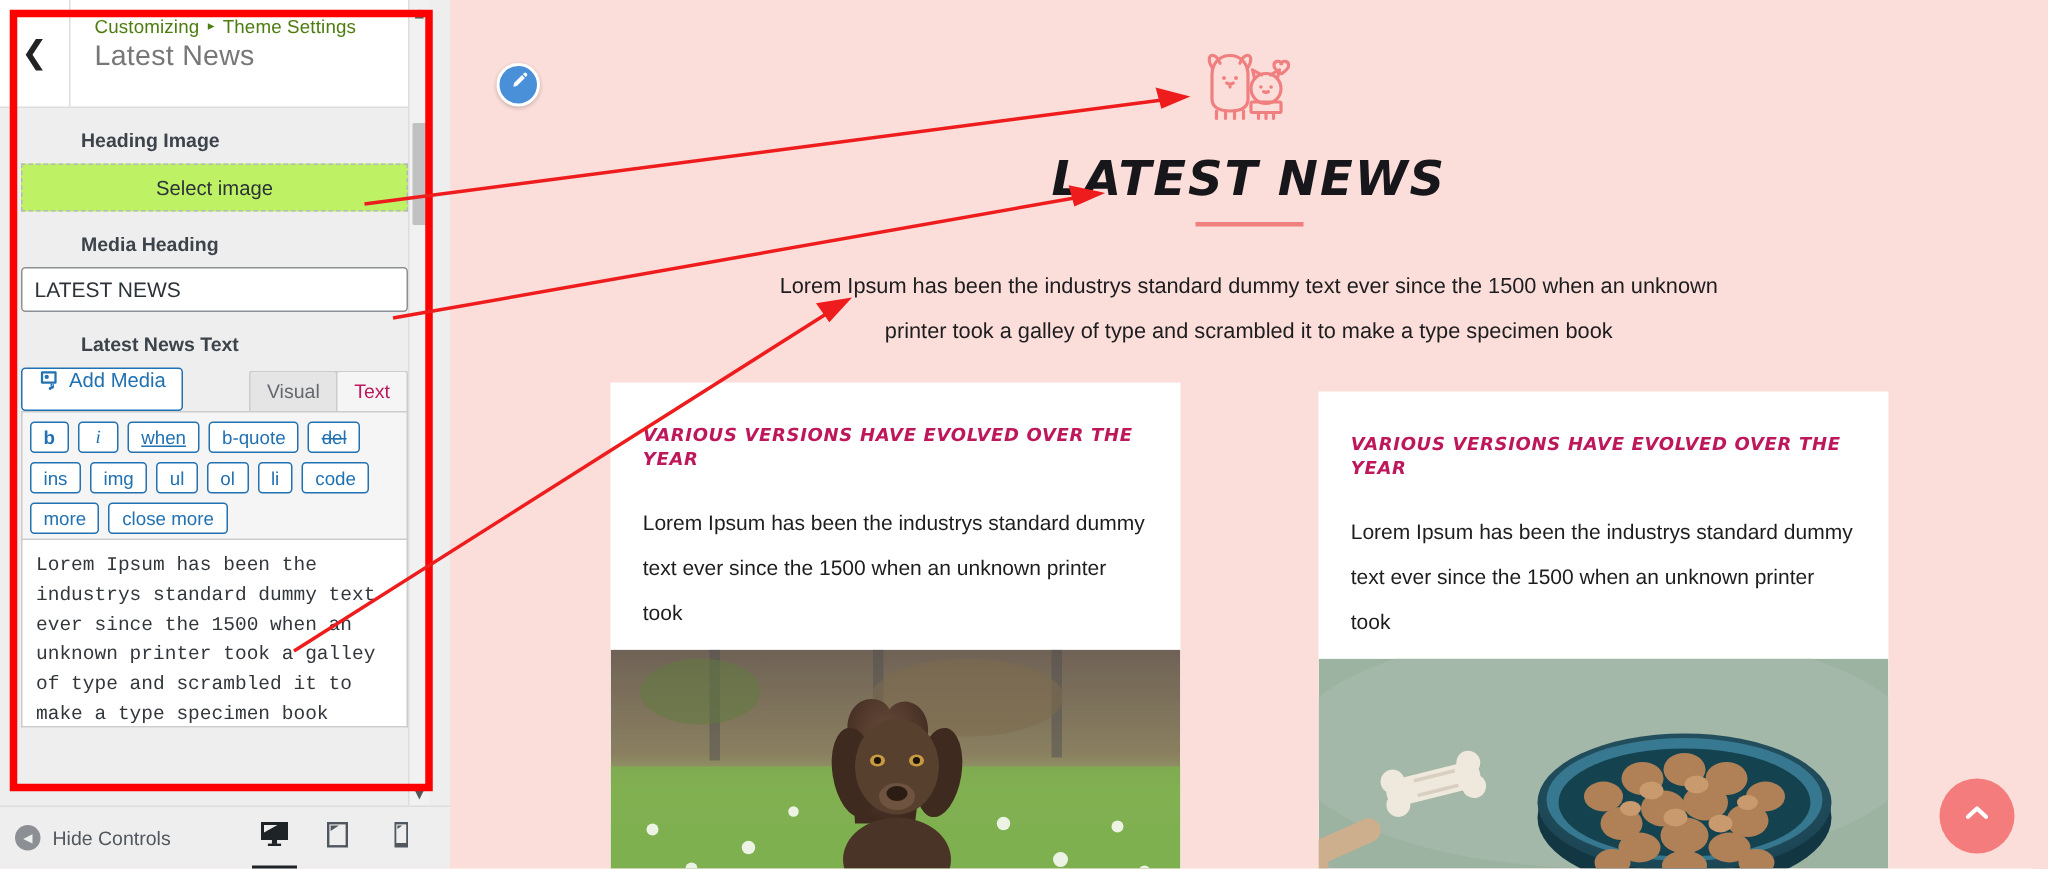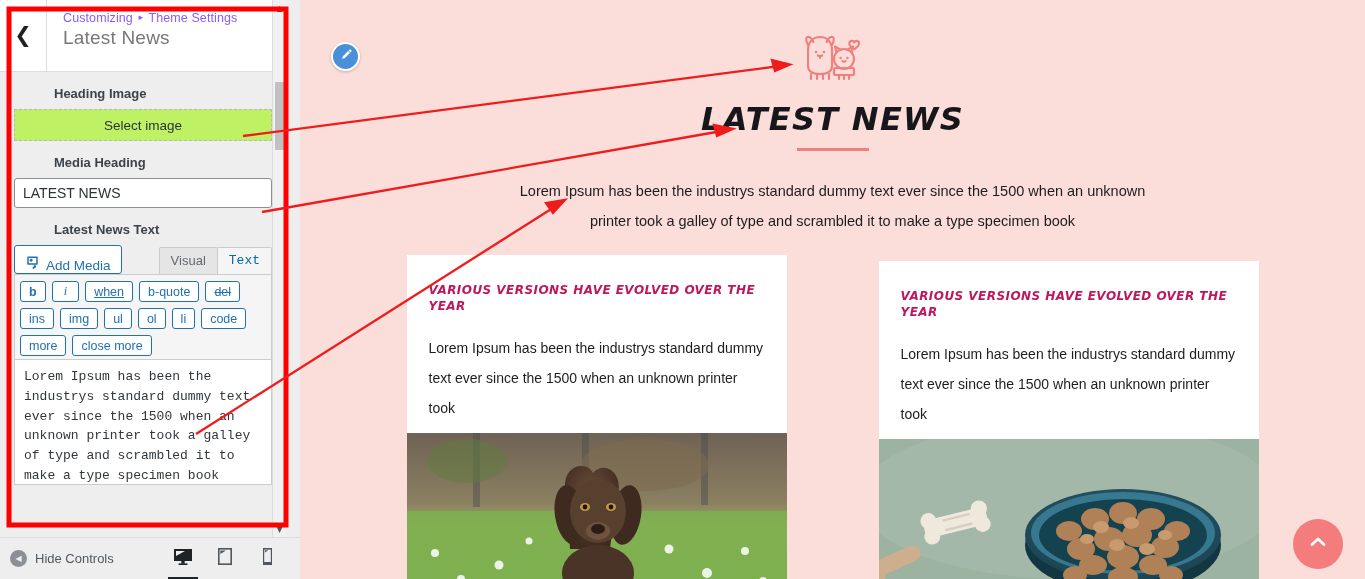--- a/index.html
+++ b/index.html
@@ -26,21 +26,21 @@
   .cz-header {
     height:72px; background:#fff; display:flex; align-items:stretch;
     border-bottom:1px solid #ddd;
   }
   .cz-back {
     width:47px; display:flex; align-items:center; justify-content:center;
     border-right:1px solid #ddd; color:#222; font-size:21px; cursor:pointer;
     font-family:"DejaVu Sans", sans-serif; line-height:1;
   }
   .cz-titles { padding:11px 0 0 16px; }
-  .cz-breadcrumb { font-size:12.5px; color:#8b5cf6; letter-spacing:.1px; }
+  .cz-breadcrumb { font-size:12.5px; color:#4d7c0f; letter-spacing:.1px; }
   .cz-breadcrumb .sep { font-size:9px; vertical-align:2px; padding:0 2px; }
   .cz-section-title { font-size:19px; color:#777; margin-top:2px; font-weight:400; letter-spacing:.2px;}
 
   .cz-body { padding:14px 14px 0 14px; }
   .cz-label {
     font-size:13px; font-weight:bold; color:#3c434a; margin-bottom:8px;padding-left:40px;
   }
   .img-picker {
     border:1px dashed #b4b9be; background:#bef264;
     height:32px; display:flex; align-items:center; justify-content:center;
@@ -49,31 +49,31 @@
   .grp { margin-bottom:14px; }
   .txt-input {
     width:100%; height:30px; border:1px solid #8c8f94; border-radius:3px;
     background:#fff; font-size:14px; color:#2c3338; padding:0 8px;
     font-family:"Liberation Sans", sans-serif; outline:none;
   }
 
   
   .ed-top { display:flex; align-items:flex-end; justify-content:space-between; }
   .add-media {
-    display:inline-flex; align-items:flex-end; gap:6px;
+    display:inline-flex; align-items:flex-start; gap:6px;
     border:1px solid #2271b1; border-radius:3px; background:#fff;
     height:29px; padding:0 10px; color:#2271b1; font-size:13.5px; cursor:pointer;
   }
   .tabs { display:flex; }
   .tab {
     border:1px solid #ccc; border-bottom:none; background:#e5e5e5;
     padding:5px 11px 6px; font-size:13px; color:#646970; cursor:pointer;
     border-radius:2px 2px 0 0; margin-left:-1px;
   }
-  .tab.active { background:#f5f5f5; color:#0369a1;font-family:Liberation Mono, monospace; }
+  .tab.active { background:#f5f5f5; color:#be185d; }
   .ed-toolbar {
     border:1px solid #ccc; background:#f5f5f5; padding:6px 5px 3px;
     display:flex; flex-wrap:wrap; gap:6px 6px;
   }
   .qb {
     border:1px solid #2271b1; border-radius:3px; background:#fff;
     color:#2271b1; font-size:12.5px; padding:2px 8px; min-height:21px;
     display:inline-flex; align-items:center; cursor:pointer;
     font-family:"Liberation Sans", sans-serif;
   }

